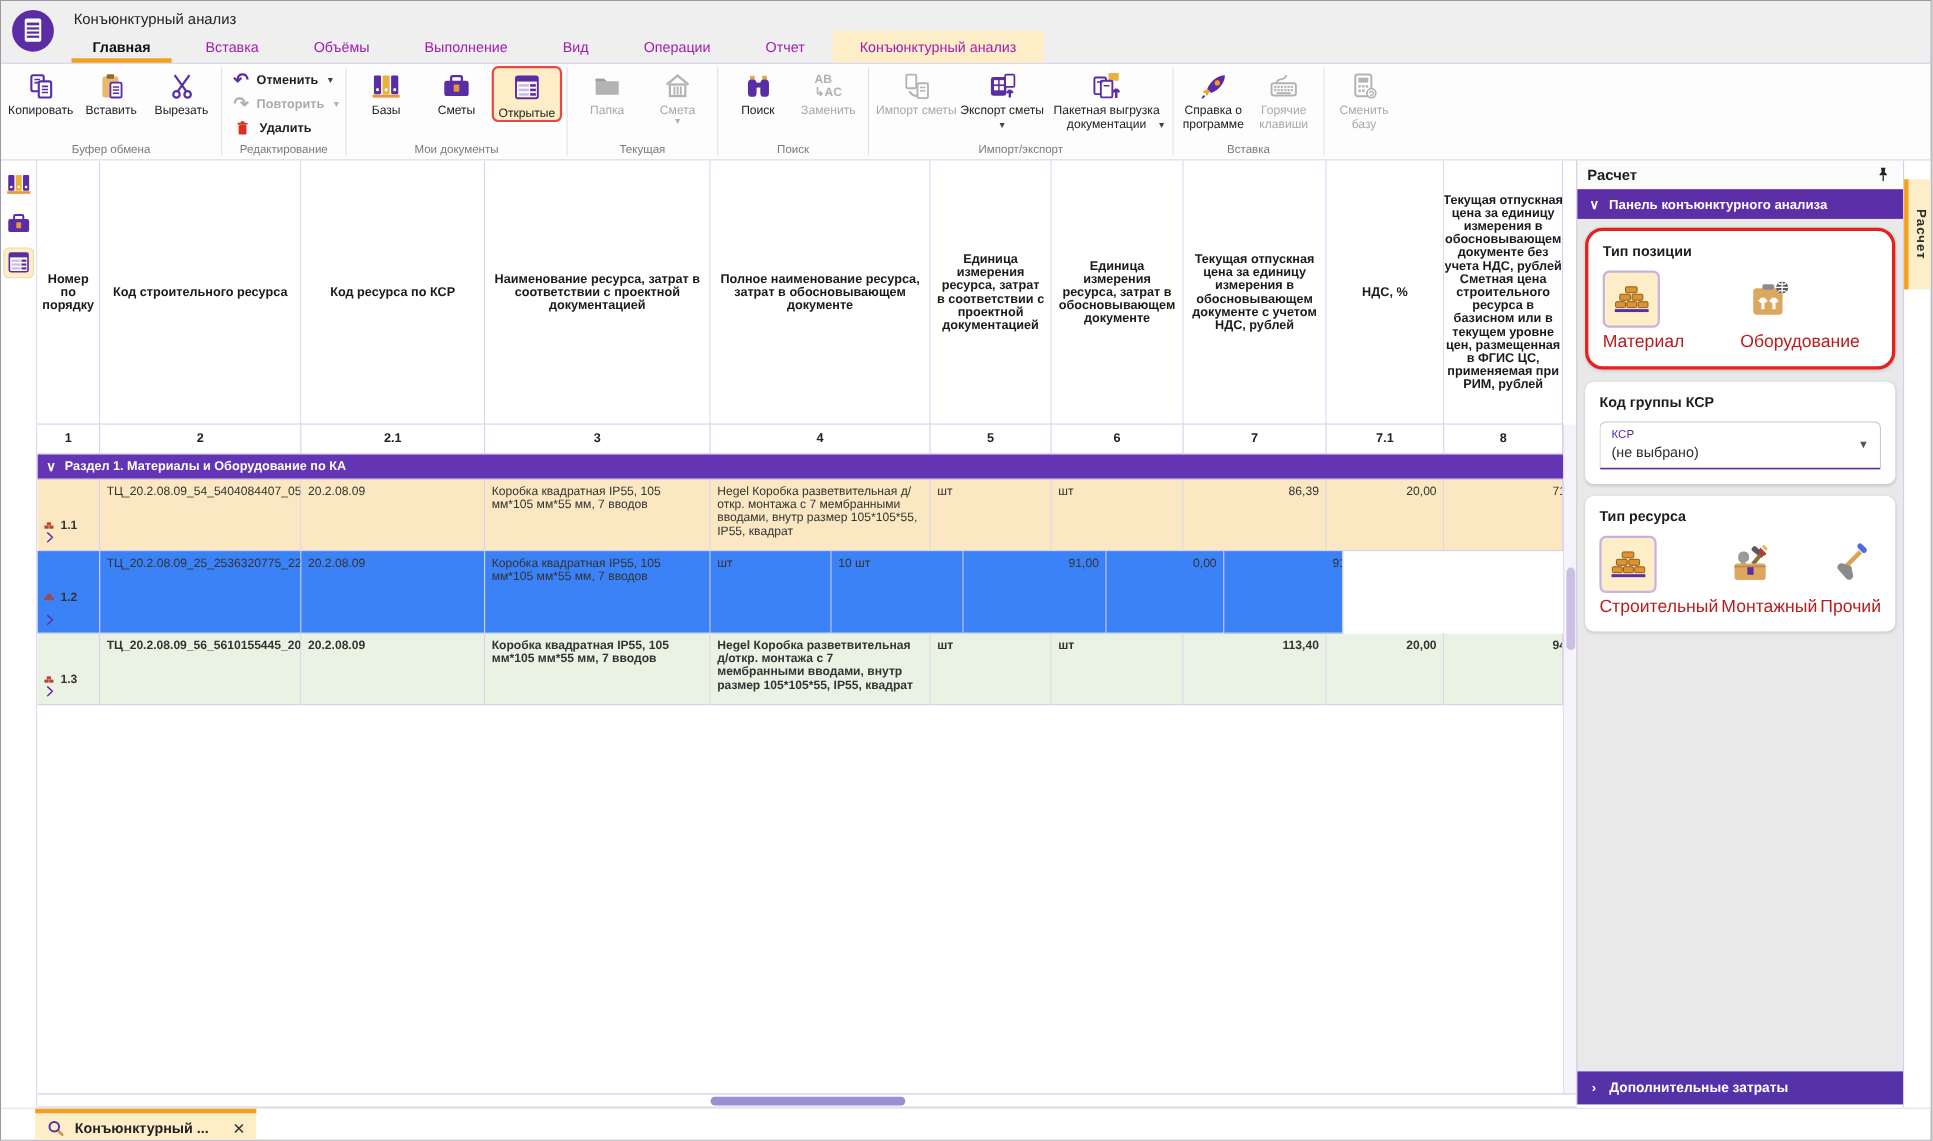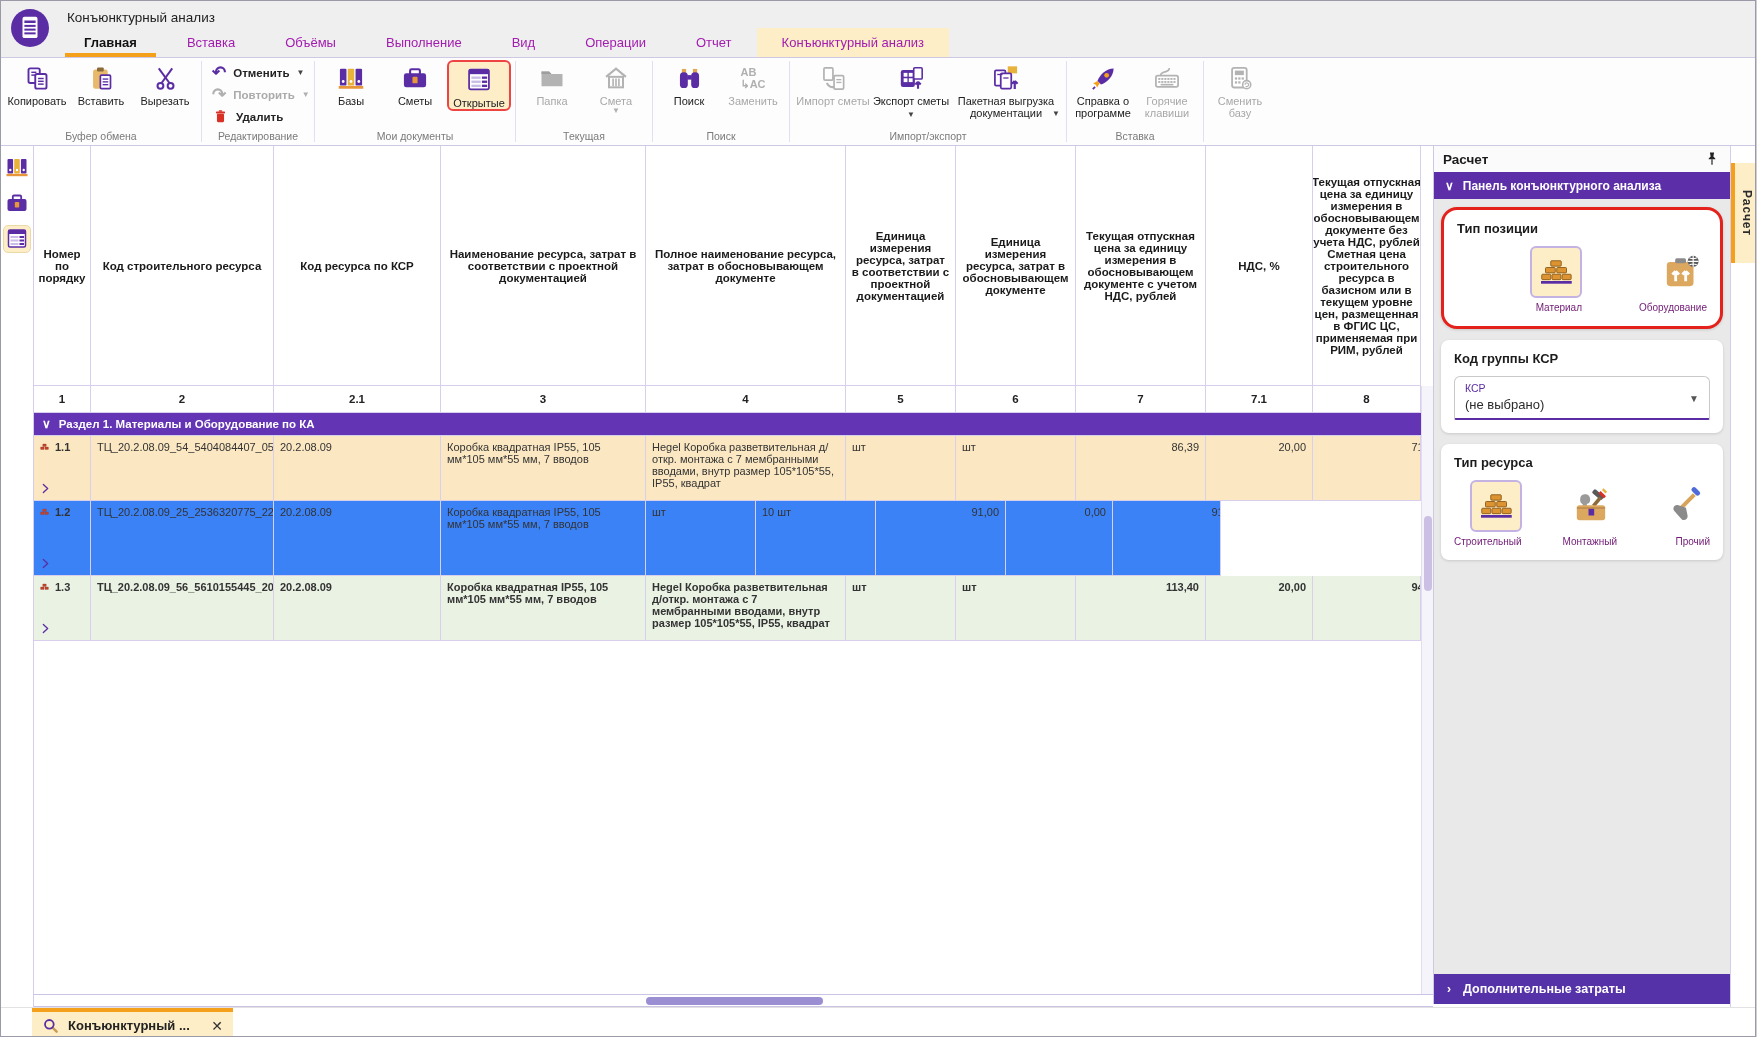--- a/index.html
+++ b/index.html
@@ -59,21 +59,21 @@
   .hcell .clipwide { width:112px; flex:none; }
   .numrow { height:27px; }
   .numcell { display:flex; align-items:center; justify-content:center; font-weight:bold; font-size:11.5px; color:#222; }
   .sectionrow { height:23px; background:#6334b4; color:#fff; display:flex; align-items:center; gap:8px; padding:0 8px; font-size:11.5px; font-weight:bold; border-bottom:1px solid #d8cfec; }
   .drow .cell { font-size:11px; color:#333; padding:5px 6px; }
   .drow.r1 { height:65px; } .drow.r1 .cell { background:#fbe8c2; }
   .drow.r2 { height:75px; } .drow.r2 .cell { background:#3b82f6; }
   .drow.r3 { height:65px; } .drow.r3 .cell { background:#eaf2e4; }
   .drow.boldrow .cell { font-weight:bold; }
   .numcol { position:relative; padding:5px 4px !important; }
-  .numtop { display:flex; align-items:flex-start; gap:4px; font-weight:bold; }
+  .numtop { display:flex; align-items:flex-start; gap:4px; font-weight:bold;margin-top:31px; }
   .rownum { font-size:11px; }
   .expander { position:absolute; left:5px; bottom:4px; width:14px; height:14px; cursor:pointer; }
   .money { text-align:right; }
   .clipcell { position:relative; }
   .clipinner { width:120px; text-align:right; }
   .fillrow { height:353px; border-right:1px solid #d8cfec; }
   .vscroll { position:absolute; right:0; top:240px; width:12px; bottom:0; background:#f6f4fb; border-left:1px solid #e3dcf3; }
   .vthumb { position:absolute; left:2px; top:130px; width:8px; height:75px; border-radius:4px; background:#cbc0e4; }
 
   
@@ -86,21 +86,21 @@
   .rp-head .pin { margin-left:auto; cursor:pointer; }
   .rp-section { height:27px; background:#5c2fa8; color:#fff; display:flex; align-items:center; gap:9px; padding:0 11px; font-size:12px; font-weight:bold; flex:none; cursor:pointer; }
   .chev { font-size:12px; line-height:1; font-weight:bold; }
   .rp-body { flex:1; padding:8px 7px; display:flex; flex-direction:column; gap:11px; overflow:hidden; }
   .card { background:#fff; border-radius:8px; padding:11px 13px 13px; box-shadow:0 1px 3px rgba(0,0,0,.14); }
   .card.redbox { border:3px solid #e4211b; border-radius:16px; }
   .card-title { font-weight:bold; font-size:13px; color:#1c1c1c; margin-bottom:10px; }
   .tiles { display:flex; }
   .tiles.two .tile { width:50%; }
   .tiles.three { justify-content:space-between; }
-  .tile { display:flex; flex-direction:column; align-items:flex-end; gap:4px; font-size:10px; color:#701a75; cursor:pointer; }
+  .tile { display:flex; flex-direction:column; align-items:flex-start; gap:4px; font-size:16px; color:#b91c1c; cursor:pointer; }
   .tbox { width:52px; height:52px; border-radius:6px; display:flex; align-items:center; justify-content:center; }
   .tile.selected .tbox { background:#fdeec8; border:2px solid #c3b2e2; }
   .selfield { position:relative; border:1px solid #c9c9c9; border-radius:6px 6px 2px 2px; border-bottom:2.5px solid #5b2da5; padding:5px 26px 5px 10px; cursor:pointer; background:#fff; }
   .selfield .flabel { display:block; font-size:10.5px; color:#5b2da5; margin-bottom:1px; }
   .selfield .fvalue { font-size:13px; color:#2b2b2b; }
   .selfield .scaret { position:absolute; right:10px; top:50%; transform:translateY(-50%); font-size:10px; color:#555; }
   .rp-footer { height:30px; background:#5632a8; color:#fff; display:flex; align-items:center; gap:12px; padding:0 13px; font-size:12.5px; font-weight:bold; flex:none; cursor:pointer; }
 
   
   .sstrip { position:absolute; left:1729px; top:145px; width:28px; height:861px; background:#fff; border-left:1px solid #d5cdeb; }

